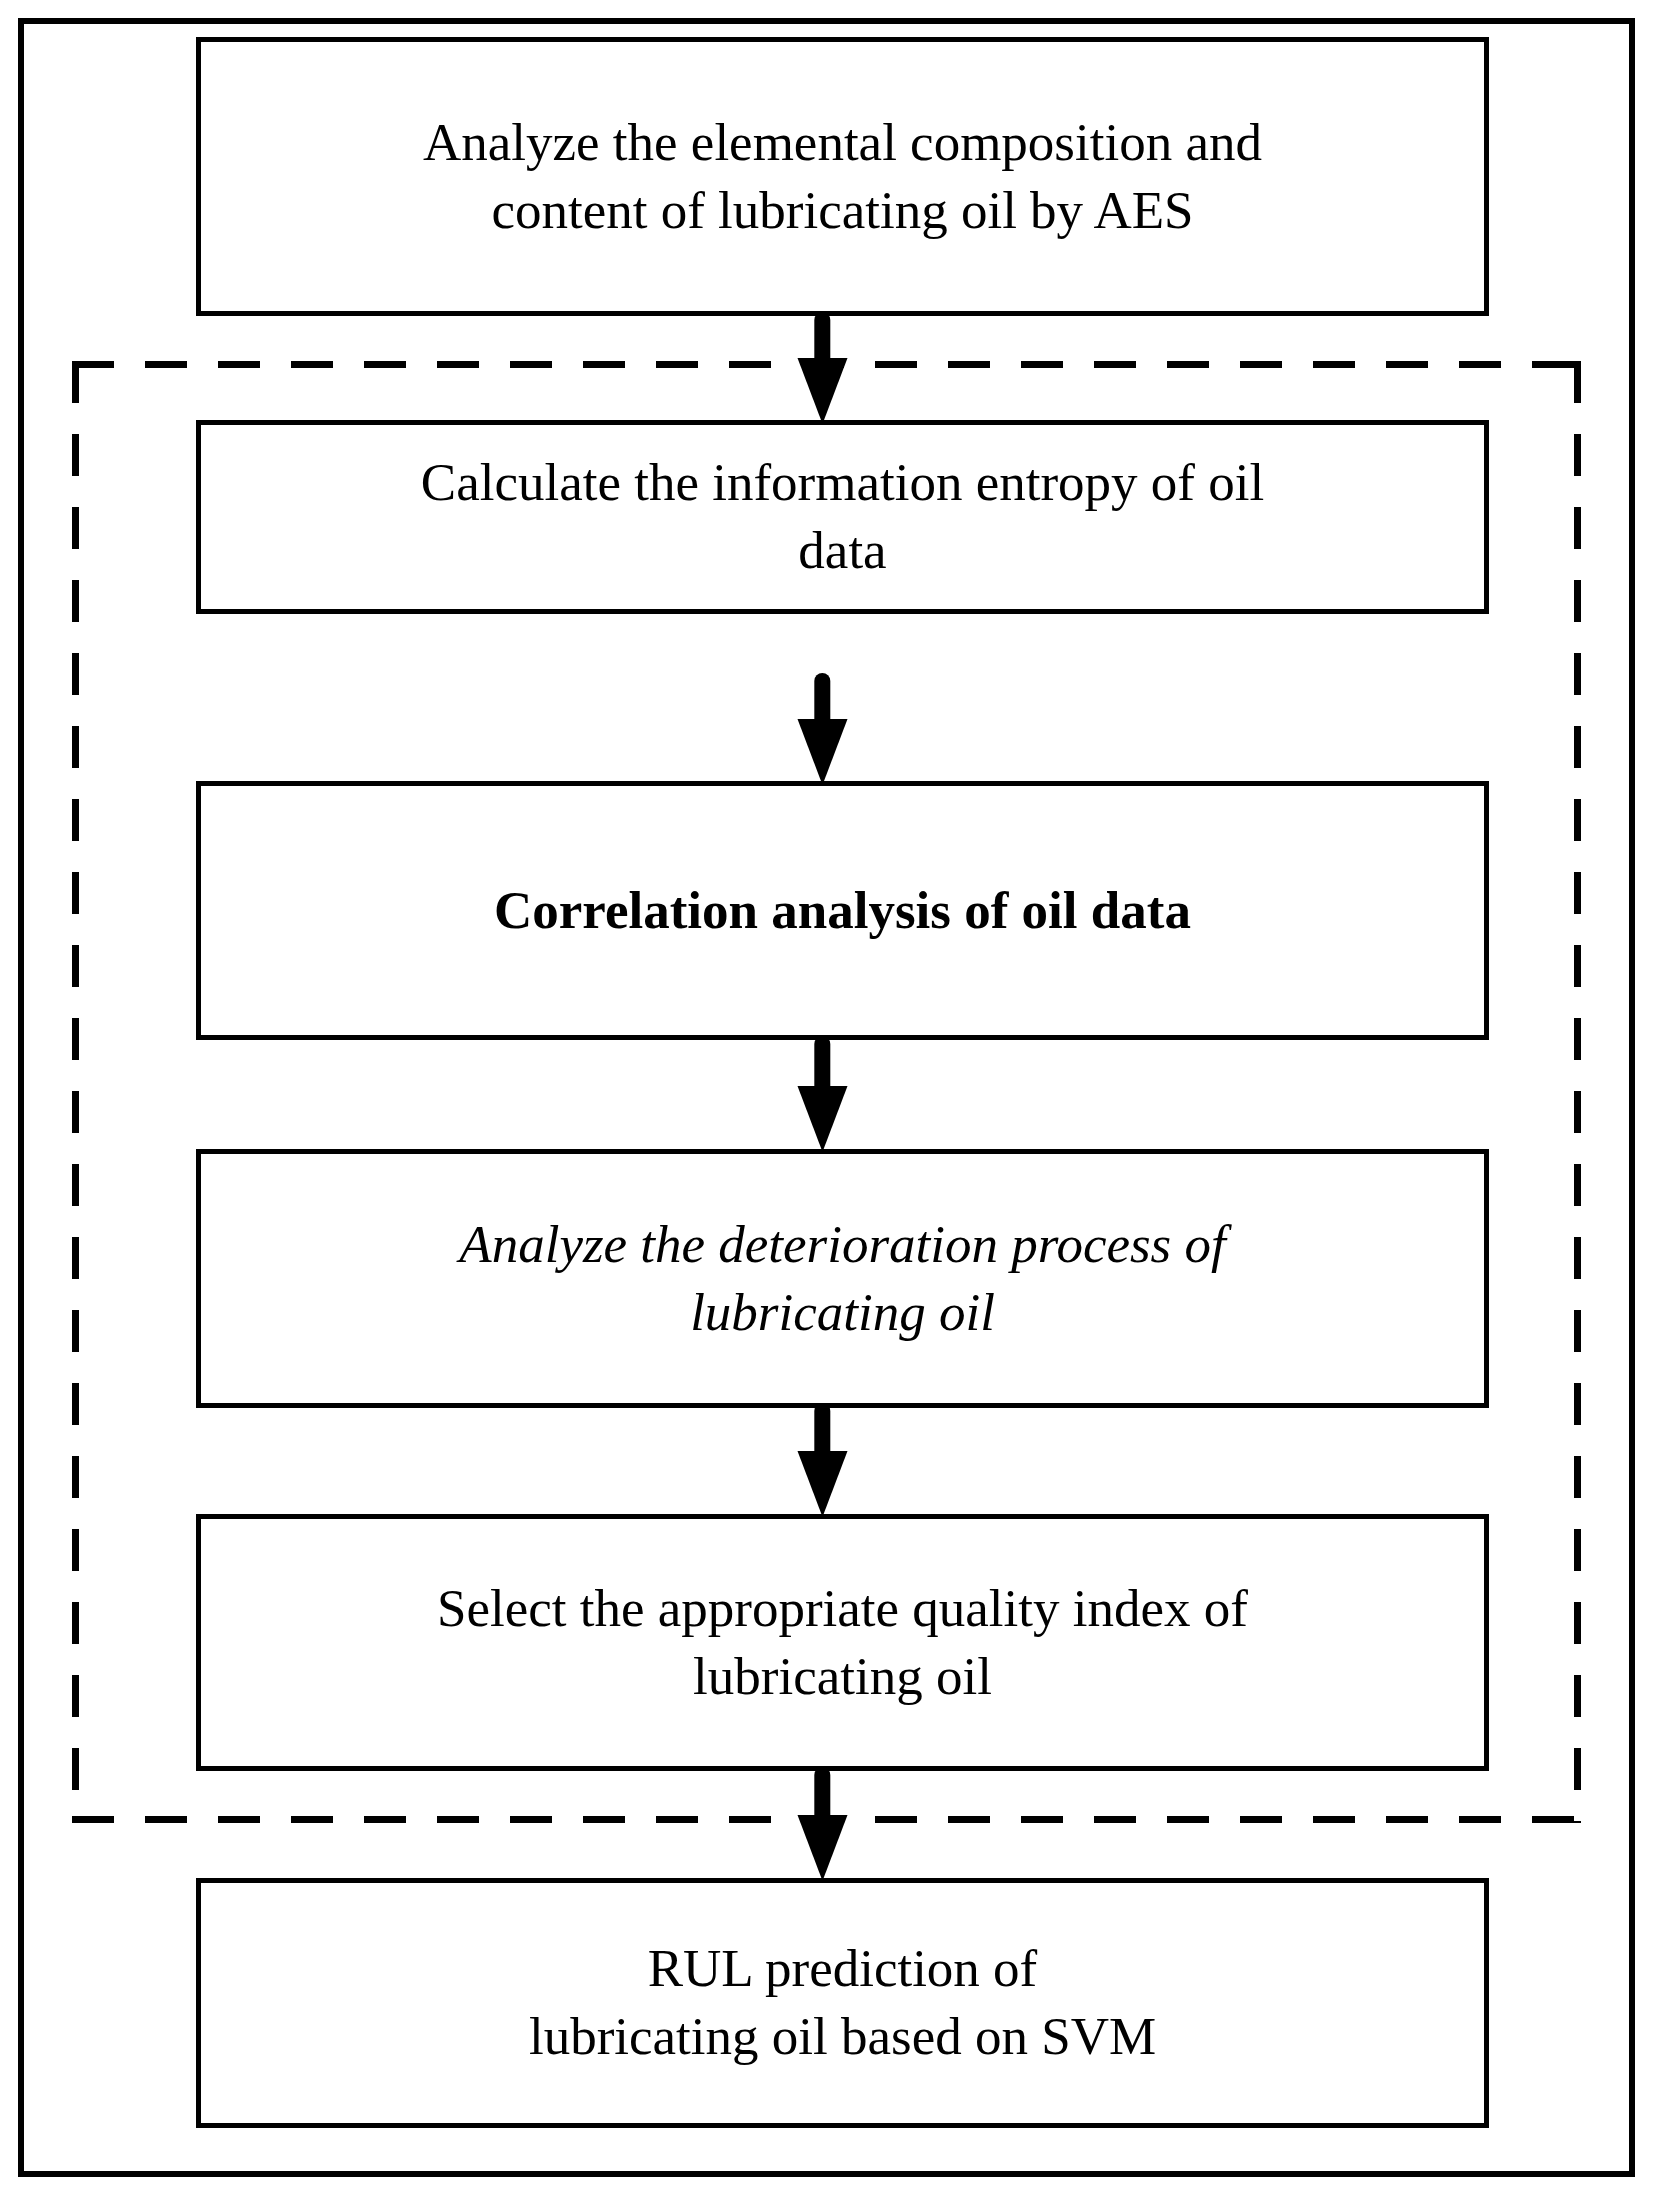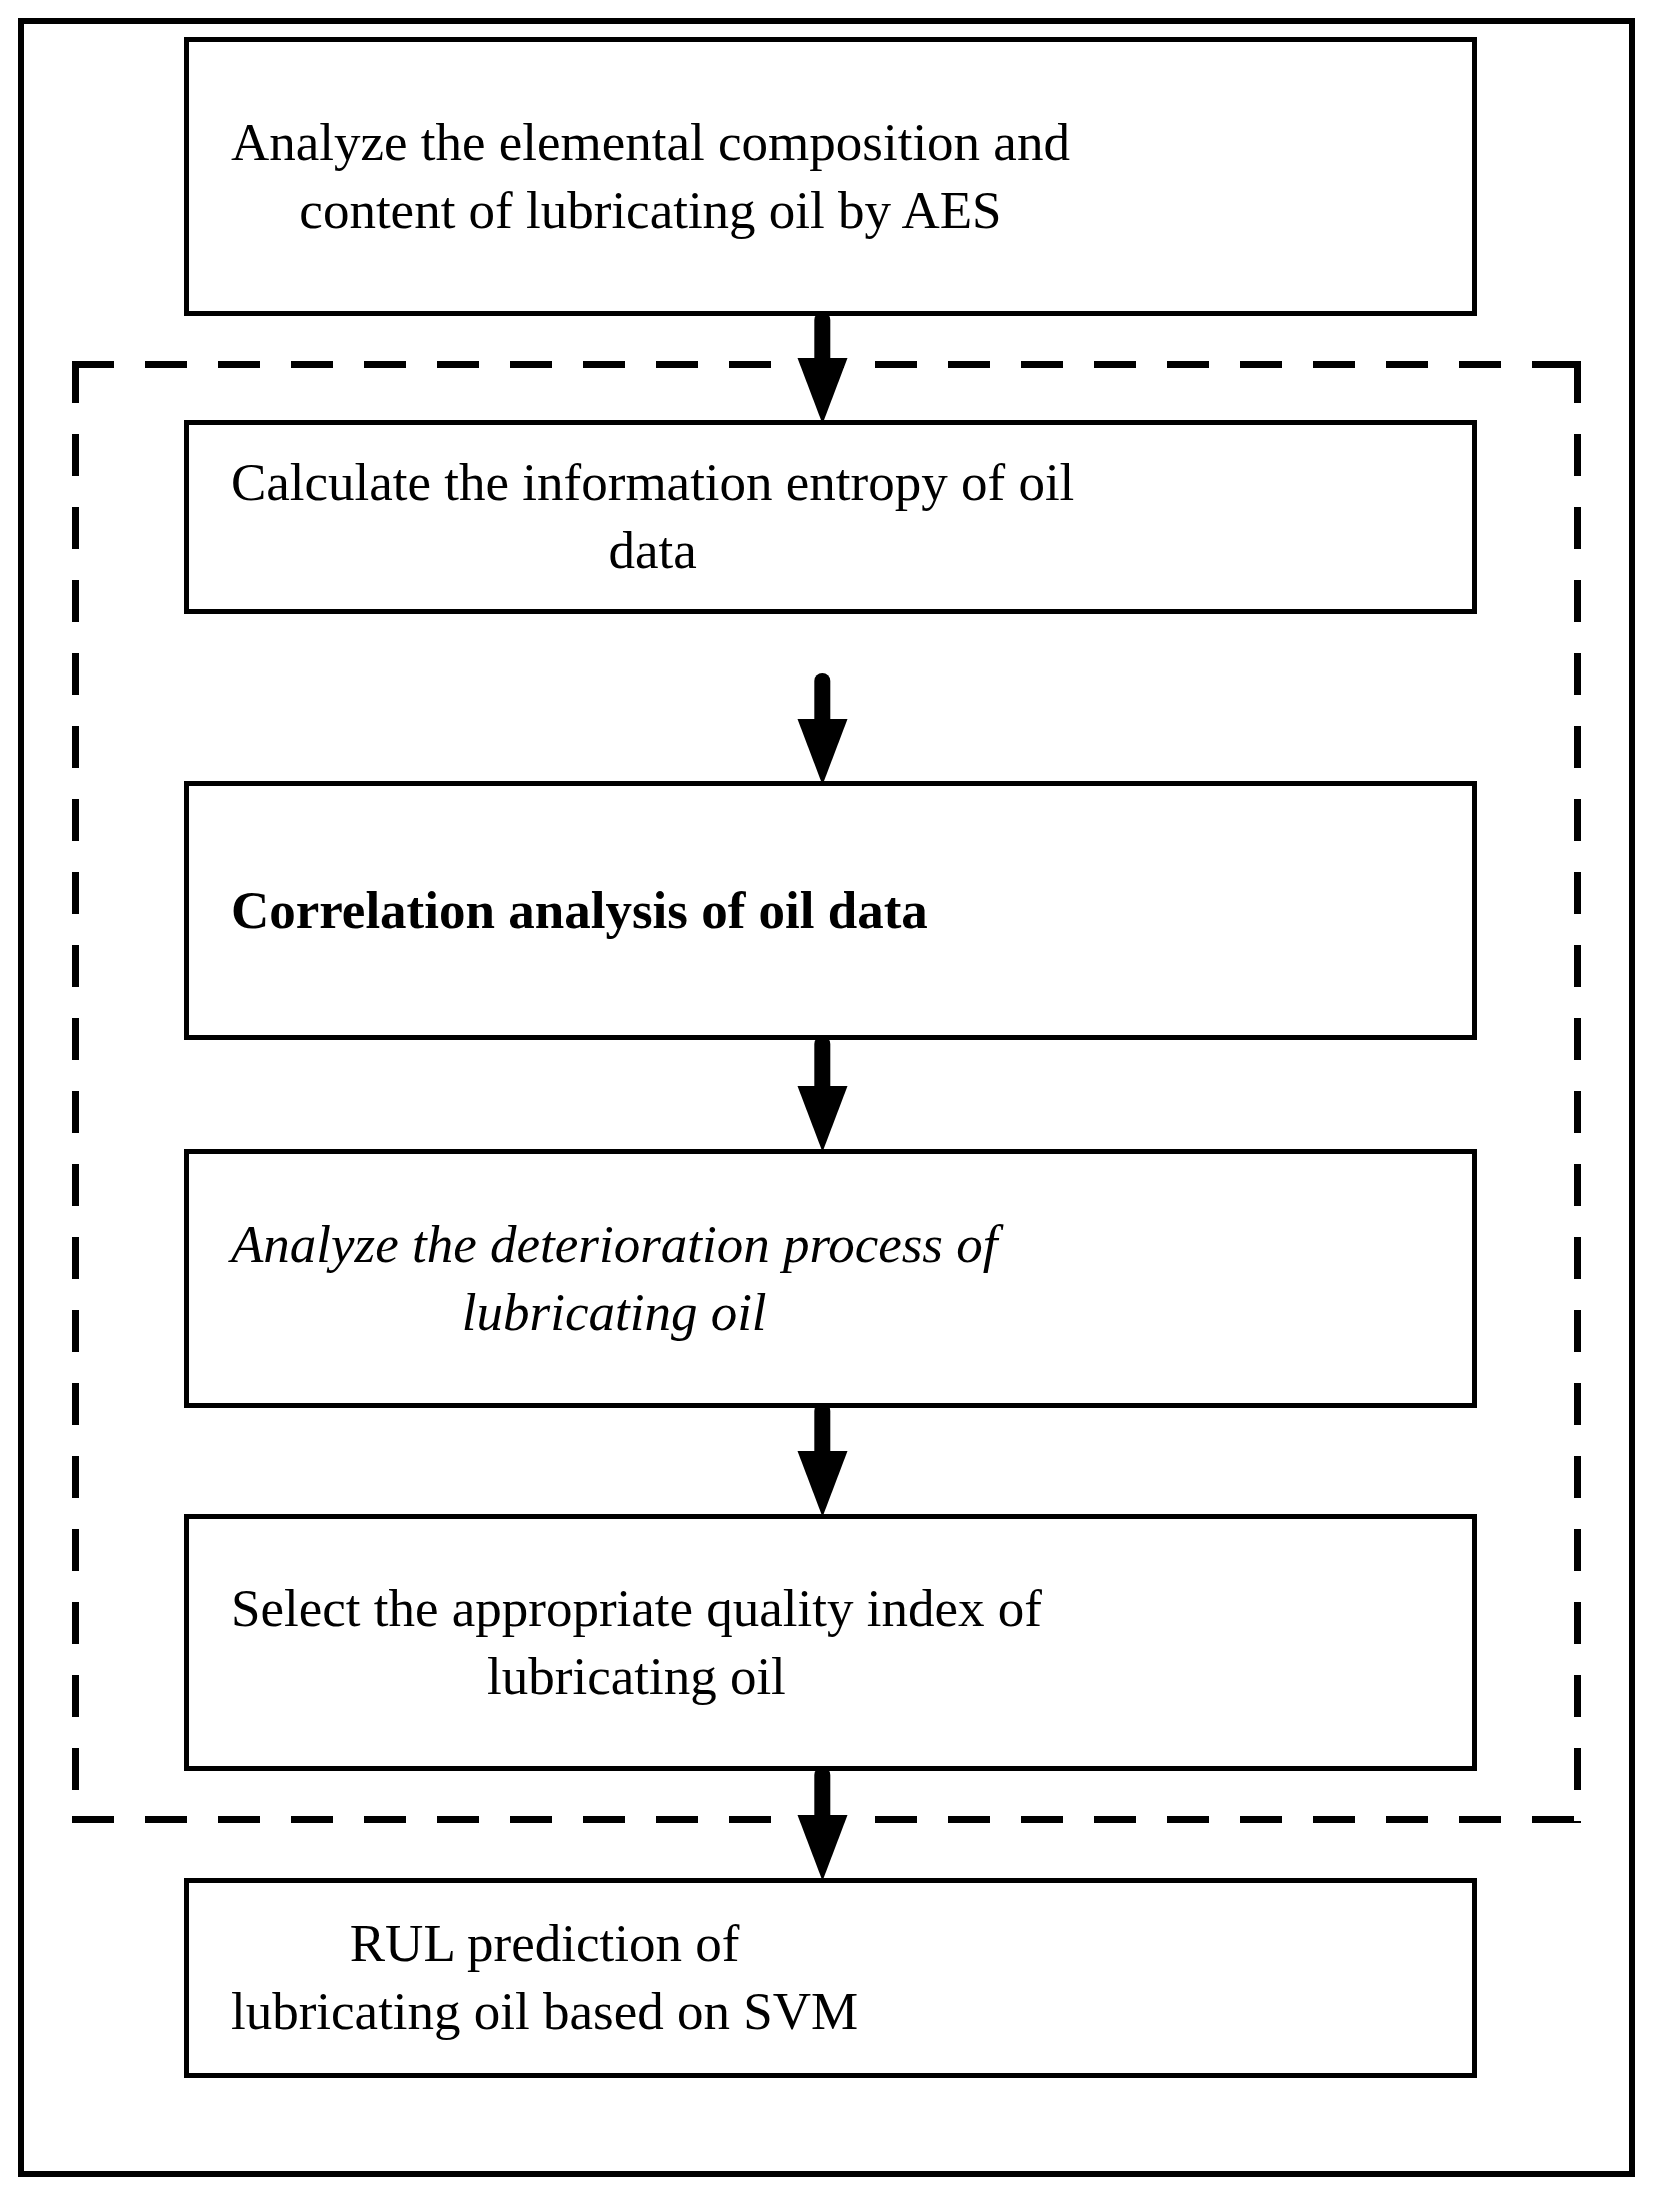--- a/index.html
+++ b/index.html
@@ -43,44 +43,44 @@
       repeating-linear-gradient(to bottom, #000 0 42px, rgba(0,0,0,0) 42px 73px),
       repeating-linear-gradient(to bottom, #000 0 42px, rgba(0,0,0,0) 42px 73px);
     background-size: 100% 7.3px, 100% 7.3px, 7.3px 100%, 7.3px 100%;
     background-position: 0 0, 0 100%, 0 0, 100% 0;
     background-repeat: no-repeat;
   }
 
   
   .pbox {
     position: absolute;
-    left: 184px;
+    left: 196px;
     width: 1293px;
     border: 5.5px solid #000000;
     box-sizing: border-box;
     background: #ffffff;
     display: flex;
     align-items: center;
+    justify-content: center;
     text-align: center;
-    padding-left: 18px;
   }
   .pbox .label {
     font-size: 53px;
     line-height: 1.28;
     color: #000000;
     padding: 0 24px;
     white-space: pre-line;
   }
 
   #box-aes        { top: 37px;   height: 279px; }
   #box-entropy    { top: 420px;  height: 194px; }
   #box-correlation{ top: 781px;  height: 259px; font-weight: bold; }
   #box-deterior   { top: 1149px; height: 259px; font-style: italic; }
   #box-quality    { top: 1514px; height: 257px; }
-  #box-rul        { top: 1878px; height: 200px; }
+  #box-rul        { top: 1878px; height: 250px; }
 
   
   .arrow {
     position: absolute;
     left: 822px;
     transform: translateX(-50%);
     width: 49px;
   }
   .arrow .stem {
     position: absolute;

